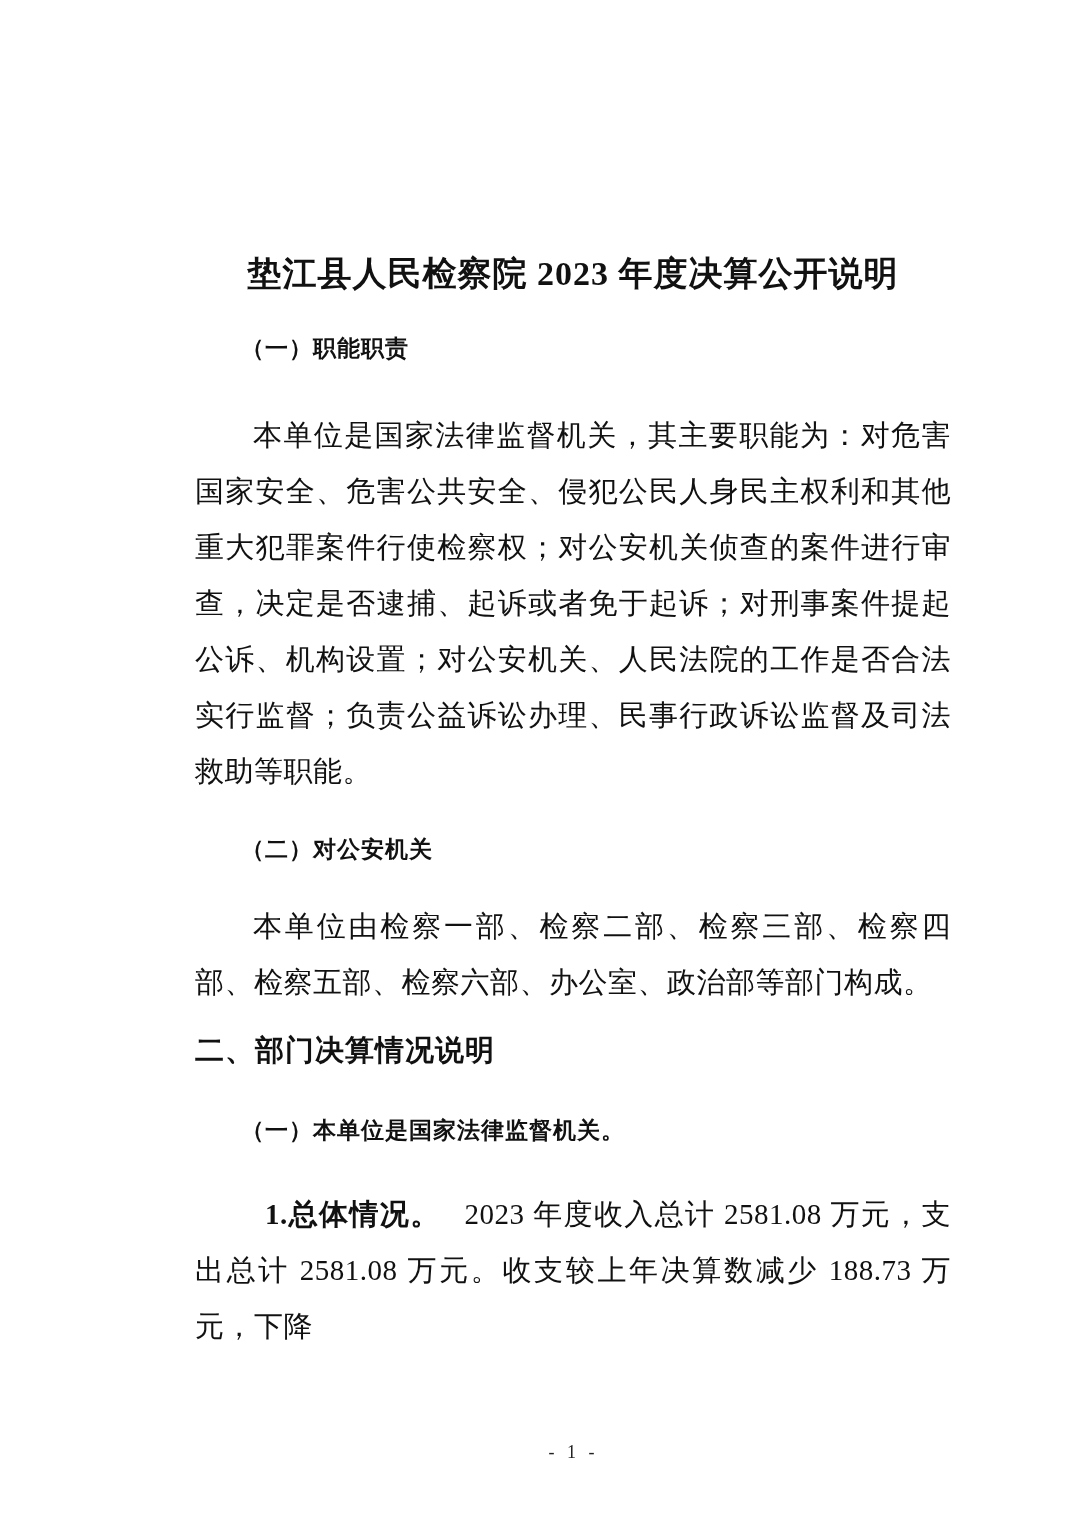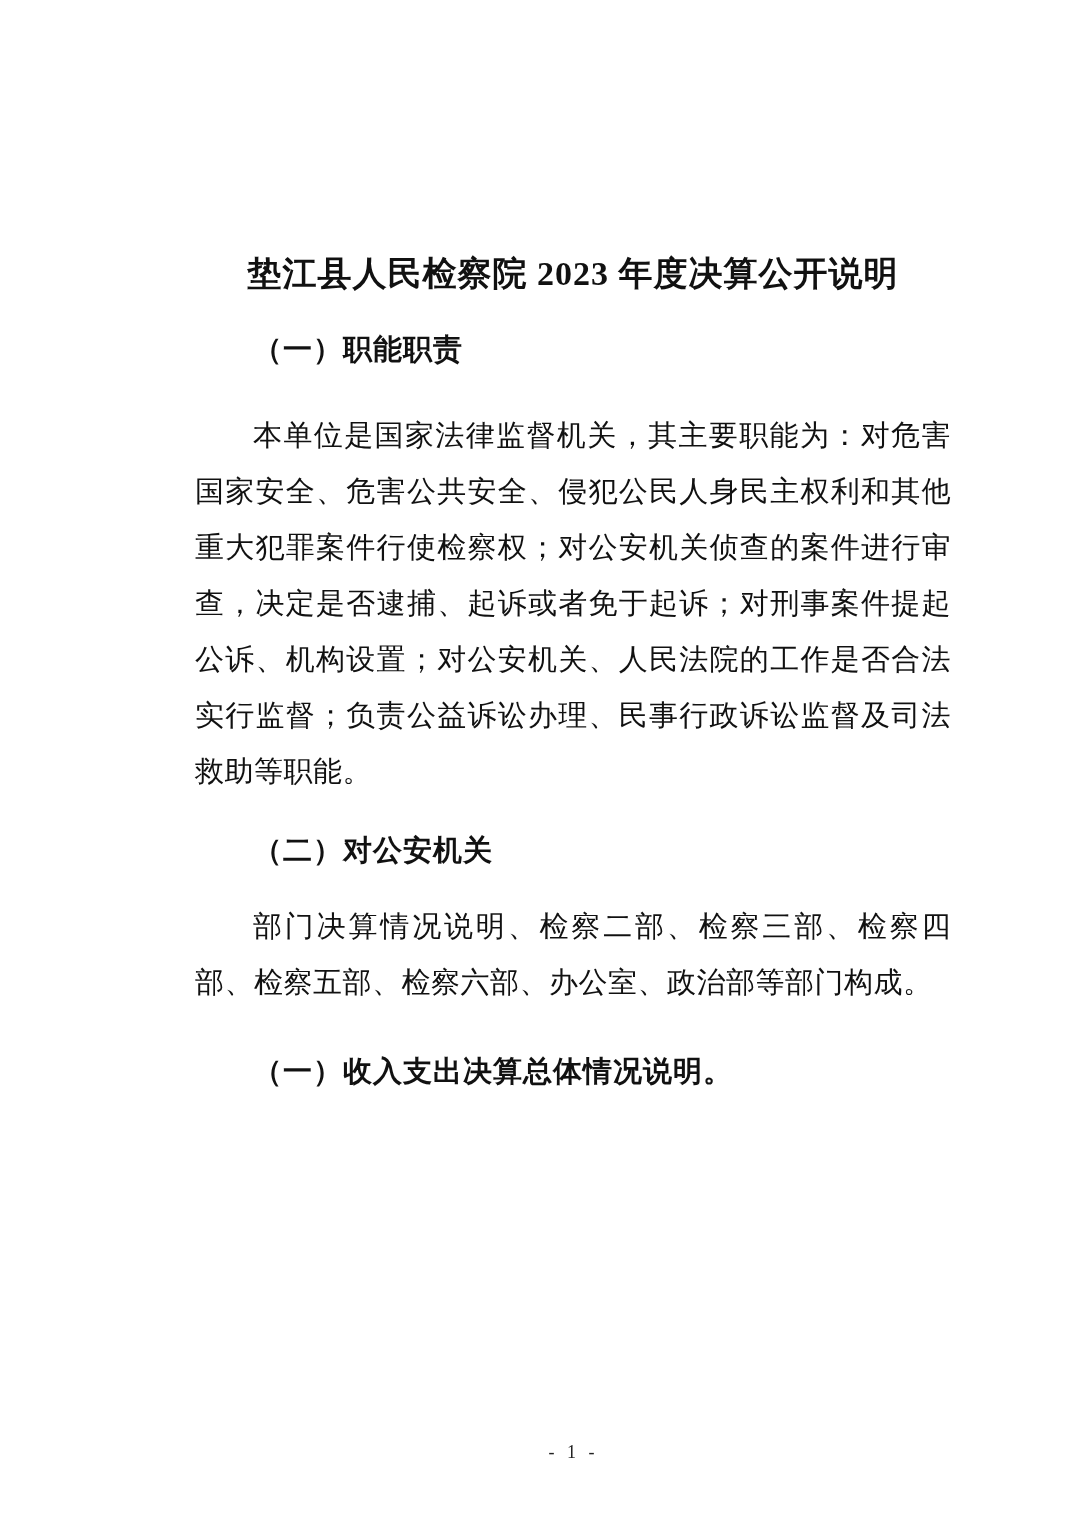--- a/index.html
+++ b/index.html
@@ -34,21 +34,21 @@
     font-family: "Liberation Sans", "DejaVu Sans", sans-serif;
     font-size: 29px;
     line-height: 40px;
     font-weight: bold;
     letter-spacing: 1px;
   }
   .h-hei.first { margin-top: 132px; }
   .h-hei.second { margin-top: 20px; }
   
   .h-kai {
-    font-size: 29px;
+    font-size: 23px;
     line-height: 40px;
     font-weight: bold;
     letter-spacing: 1px;
     text-indent: 2em;
   }
   .h-kai.k1 { margin-top: 35px; }
   .h-kai.k2 { margin-top: 31px; }
   .h-kai.k3 { margin-top: 41px; }
   
   .para {
@@ -82,23 +82,25 @@
 
   <h1 class="doc-title">垫江县人民检察院 2023 年度决算公开说明</h1>
 
 
   <h3 class="h-kai k1">（一）职能职责</h3>
 
   <p class="para p1">本单位是国家法律监督机关，其主要职能为：对危害国家安全、危害公共安全、侵犯公民人身民主权利和其他重大犯罪案件行使检察权；对公安机关侦查的案件进行审查，决定是否逮捕、起诉或者免于起诉；对刑事案件提起公诉、机构设置；对公安机关、人民法院的工作是否合法实行监督；负责公益诉讼办理、民事行政诉讼监督及司法救助等职能。</p>
 
   <h3 class="h-kai k2">（二）对公安机关</h3>
 
-  <p class="para p2">部门决算情况说明、检察二部、检察三部、检察四部、检察五部、检察六部、办公室、政治部等部门构成。</p>
+  <p class="para p2">本单位由检察一部、检察二部、检察三部、检察四部、检察五部、检察六部、办公室、政治部等部门构成。</p>
 
+  <h2 class="h-hei second">二、部门决算情况说明</h2>
 
-  <h3 class="h-kai k3">（一）收入支出决算总体情况说明。</h3>
+  <h3 class="h-kai k3">（一）本单位是国家法律监督机关。</h3>
 
+  <p class="para p3"><b>1.总体情况。</b><span>2023 年度收入总计 2581.08 万元，支出总计 2581.08 万元。收支较上年决算数减少 188.73 万元，下降</span></p>
 
 </div>
 
 <div class="footer">
   <span>- 1 -</span>
 </div>
 
 </body></html>

